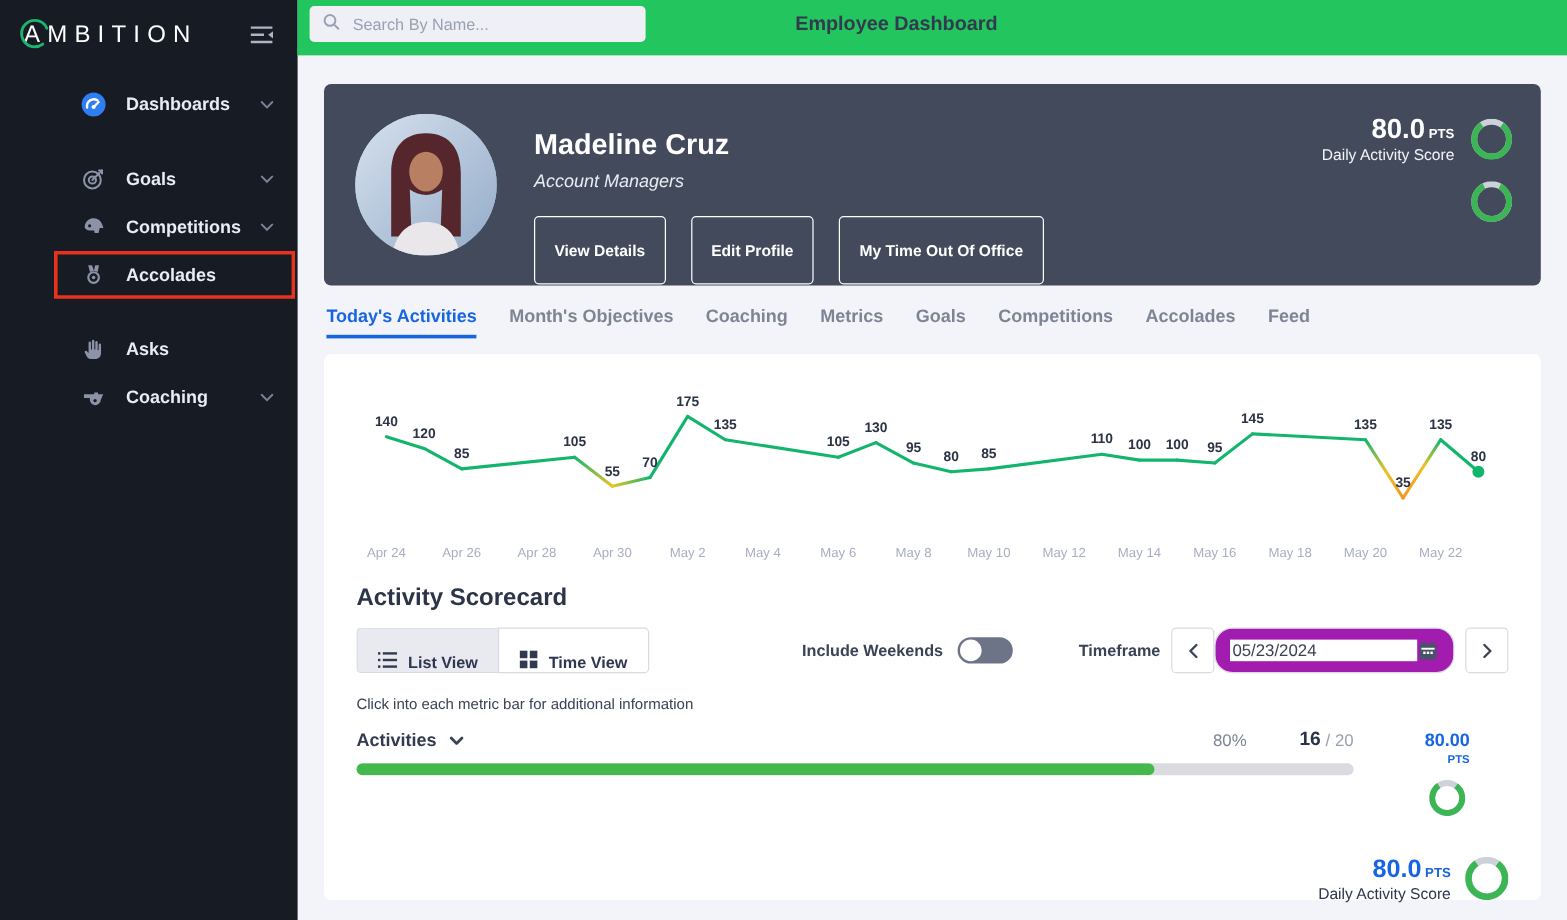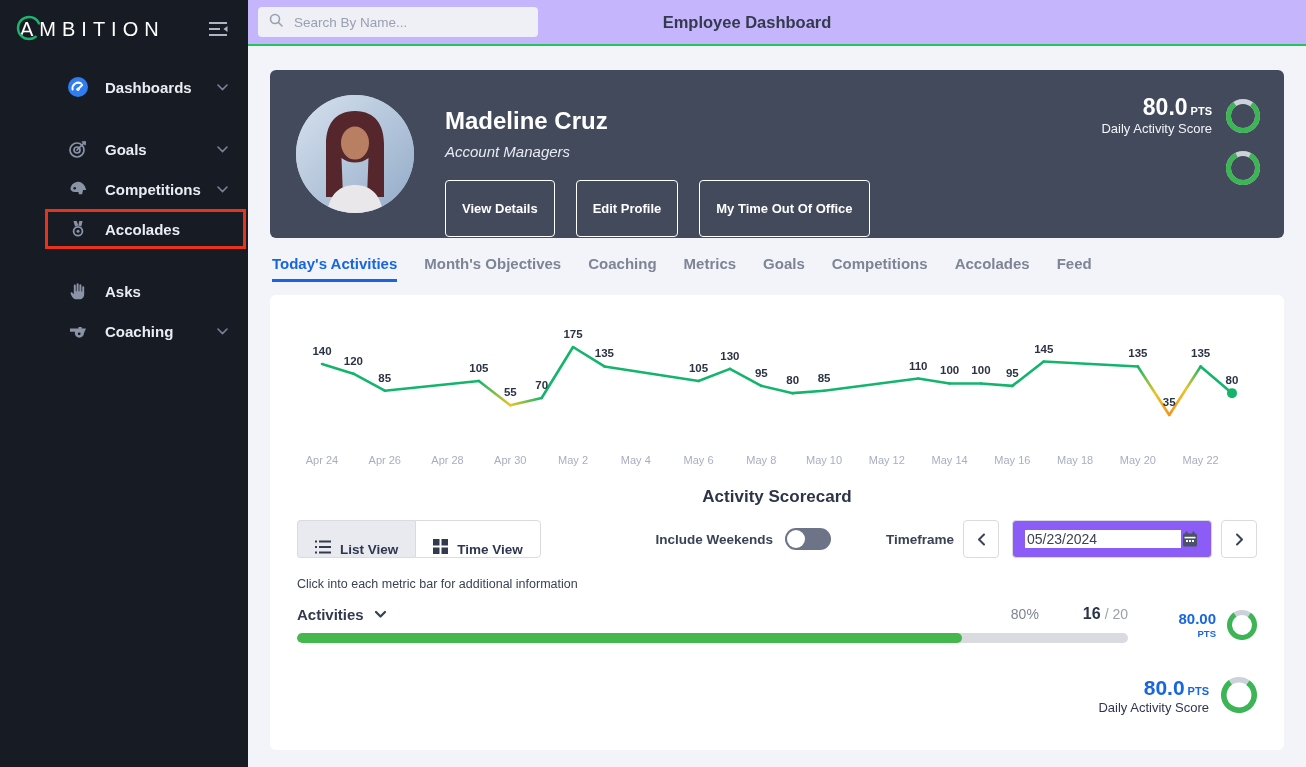--- a/index.html
+++ b/index.html
@@ -17,22 +17,22 @@
   .logo-a svg { position:absolute; left:-6px; top:-4px; }
   .collapse-btn { cursor:pointer; display:flex; padding:4px; }
   .nav { margin-top:26px;padding-left:43px; }
   .side-item { height:40px; display:flex; align-items:center; padding:0 20px 0 24px;
     color:#e9ecf2; font-size:15px; font-weight:600; cursor:pointer; }
   .side-item .s-icon { width:22px; margin-right:16px; display:flex; justify-content:center; align-items:center; }
   .side-item .chev { margin-left:auto; display:flex; }
   .gap-above { margin-top:22px; }
   .side-item.highlighted { box-shadow:inset 0 0 0 3px #e8321c; margin:0 2px; padding:0 18px 0 22px; }
   
-  .topbar { position:absolute; left:248px; top:0; width:1058px; height:46px; background:#c4b5fd;
-    border-bottom:2px solid #22c55e; display:flex; align-items:center; }
+  .topbar { position:absolute; left:248px; top:0; width:1058px; height:46px; background:#22c55e;
+    border-bottom:6px solid #22c55e; display:flex; align-items:center; }
   .search-box { margin-left:10px; width:280px; height:30px; background:#eef0f5; border-radius:4px;
     display:flex; align-items:center; padding:0 11px; gap:9px; }
   .search-box input { border:none; background:transparent; outline:none; font-size:13.5px;
     color:#3a4256; width:100%; font-family:inherit; }
   .search-box input::placeholder { color:#98a0b2; }
   .page-title { position:absolute; left:0; right:60px; text-align:center; font-size:16.5px;
     font-weight:600; color:#333a4d; pointer-events:none; }
   
   .main { position:absolute; left:270px; top:70px; width:1014px; }
   .profile-card { background:#424a5c; border-radius:6px; height:168px; position:relative; color:#fff; }
@@ -52,54 +52,54 @@
   .sl { font-size:13px; margin-top:2px; color:#f2f4f8; }
   .ring { display:inline-block; line-height:0; }
   
   .tabs { display:flex; gap:27px; margin-top:17px; padding:0 2px; }
   .tab { font-size:15px; font-weight:700; color:#7d8495; padding-bottom:7px;
     border-bottom:3px solid transparent; cursor:pointer; white-space:nowrap; }
   .tab.active { color:#1766e0; border-bottom-color:#1766e0; }
   
   .card { background:#fff; border-radius:6px; margin-top:13px; padding:22px 27px 26px; height:455px; }
   #activity-chart { display:block; margin-top:4px; }
-  .sc-title { font-size:17px; font-weight:700; color:#2c3448; margin-top:14px;text-align:center; }
+  .sc-title { font-size:20px; font-weight:700; color:#2c3448; margin-top:14px; }
   .controls { display:flex; align-items:center; margin-top:13px; height:38px; }
   .vbtn-group { display:flex; }
   .vbtn { display:flex; align-items:flex-end; gap:9px; height:38px; padding:0 17px; background:#fff;
     border:1px solid #d8dbe2; font-size:13.5px; font-weight:700; color:#2e3650;
     font-family:inherit; cursor:pointer; }
   .vbtn:first-child { border-radius:4px 0 0 4px; border-right:none; }
   .vbtn:last-child { border-radius:0 4px 4px 0; }
   .vbtn.selected { background:#e8eaef; }
   .iw-label { margin-left:auto; font-size:13.5px; font-weight:700; color:#3a4256; }
   .toggle { width:46px; height:22px; border-radius:11px; background:#6e7487; margin-left:12px;
     position:relative; cursor:pointer; flex:none; }
   .toggle .knob { position:absolute; left:2px; top:2px; width:18px; height:18px; border-radius:50%; background:#fff; }
   .tf-label { margin-left:55px; font-size:13.5px; font-weight:700; color:#3a4256; }
   .nav-btn { width:36px; height:38px; border:1px solid #d8dbe2; border-radius:4px; background:#fff;
     display:flex; align-items:center; justify-content:center; margin-left:9px; cursor:pointer; flex:none; }
-  .date-box { width:200px; height:38px; border:1px solid #d8dbe2; border-radius:4px; background:#8b5cf6;
-    display:flex; align-items:center; padding:0 12px; margin-left:13px; }
+  .date-box { width:200px; height:38px; border:1px solid #d8dbe2; border-radius:15px; background:#a21caf;
+    display:flex; align-items:center; padding:0 12px; }
   .date-box input { border:none; outline:none; font-size:14px; color:#3c4254; flex:1;
     font-family:inherit; min-width:0; }
   .cal-btn { cursor:pointer; display:flex; }
   .note { font-size:12.5px; color:#3b4256; margin-top:19px; }
   .metric { display:flex; margin-top:14px; }
   .metric-left { flex:1; }
   .m-head { display:flex; align-items:center; }
   .m-name { font-size:15px; font-weight:700; color:#333a50; }
   .m-chev { margin-left:10px; display:flex; cursor:pointer; }
   .m-pct { margin-left:auto; font-size:14px; color:#7d8495; }
   .m-comp { margin-left:44px; font-size:16px; font-weight:700; color:#2b3347; }
   .m-total { margin-left:4px; font-size:14px; color:#9aa0ae; }
   .pbar { margin-top:10px; height:10px; background:#d9dbe1; border-radius:5px; overflow:hidden; cursor:pointer; }
   .pbar-fill { height:100%; background:#44b74d; border-radius:5px; width:0; }
   .metric-score { width:102px; margin-left:27px; display:flex; align-items:center;
-    justify-content:flex-end; gap:11px; padding-top:2px; }
+    justify-content:flex-end; gap:11px; padding-top:2px;flex-direction:column; }
   .pts { color:#1766e0; text-align:right; line-height:1.05; }
   .pts .pv { font-size:15px; font-weight:700; }
   .pts .pu { font-size:9.5px; font-weight:700; display:block; margin-top:2px; }
   .summary { display:flex; justify-content:flex-end; align-items:center; gap:12px; margin-top:32px; }
   .sum-text { text-align:right; line-height:1.2; }
   .sum-val { font-size:21px; font-weight:700; color:#1766e0; }
   .sum-unit { font-size:11px; font-weight:700; color:#1766e0; margin-left:3px; }
   .sum-label { font-size:13px; color:#2e3650; }
 </style>
 </head>

